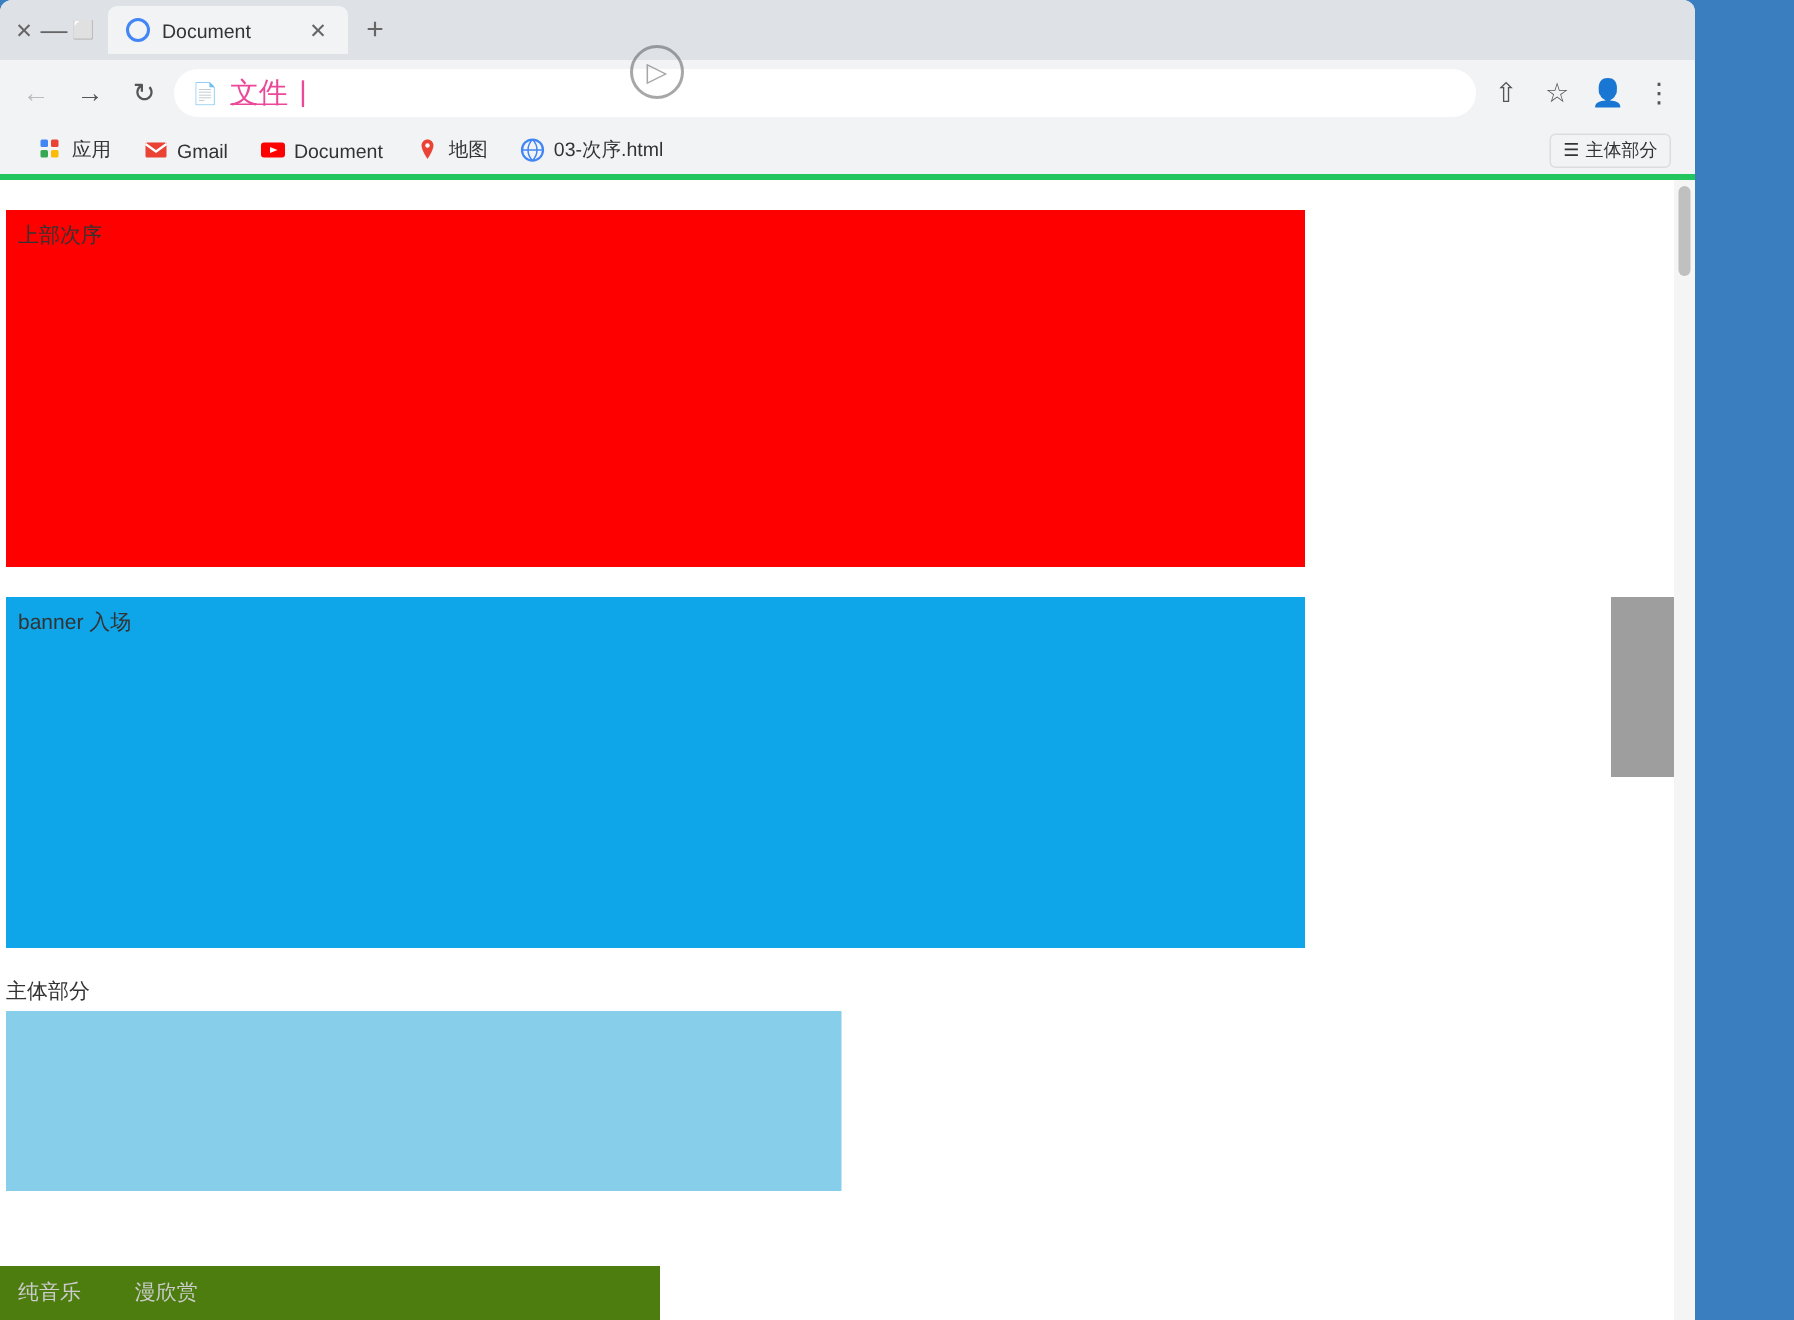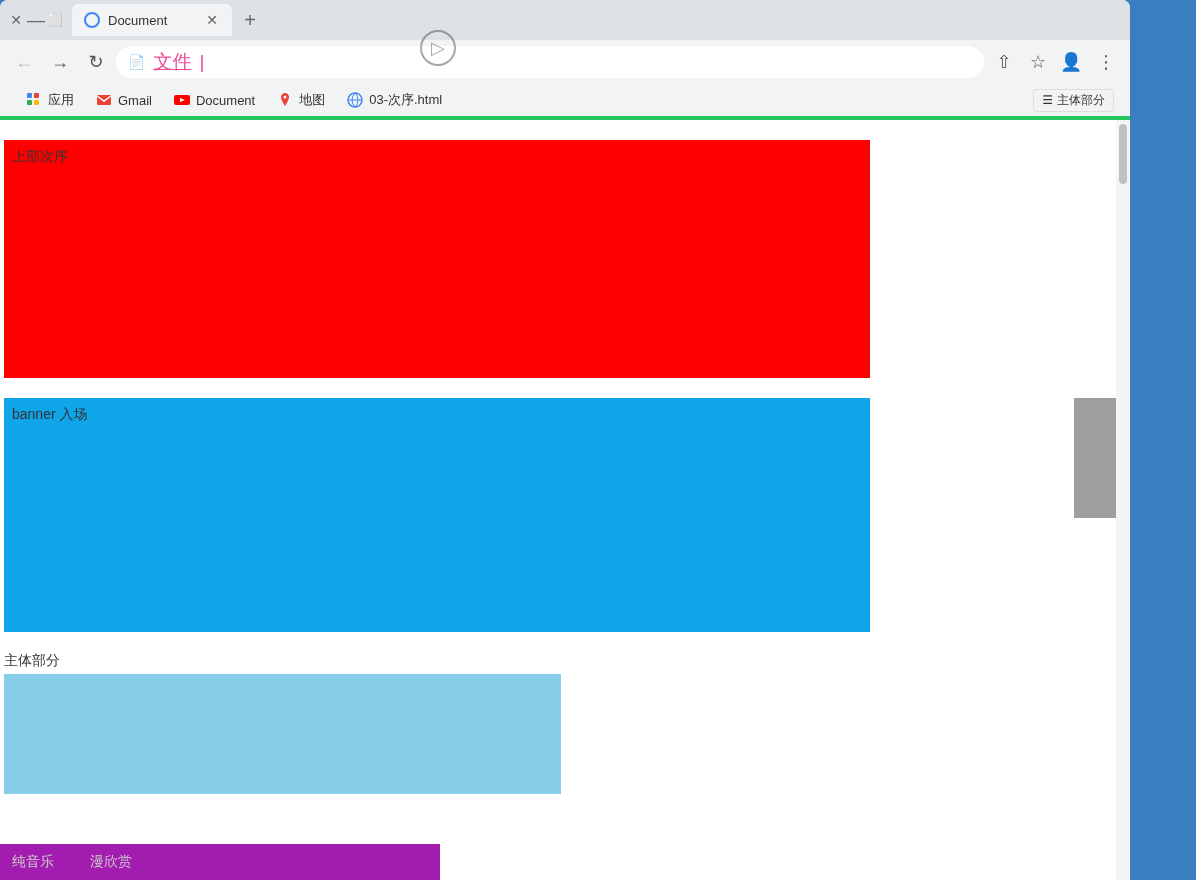--- a/index.html
+++ b/index.html
@@ -245,21 +245,21 @@
       display: flex; align-items: center; justify-content: center;
       font-size: 18px;
     }
 
     
     .taskbar {
       position: fixed;
       bottom: 0; left: 0;
       width: 440px;
       height: 36px;
-      background: #a21caf;
+      background: #4d7c0f;
       display: flex;
       align-items: center;
       padding: 0 12px;
       gap: 16px;
       font-size: 14px;
       color: #ccc;
     }
 
     
     .desktop-right {

